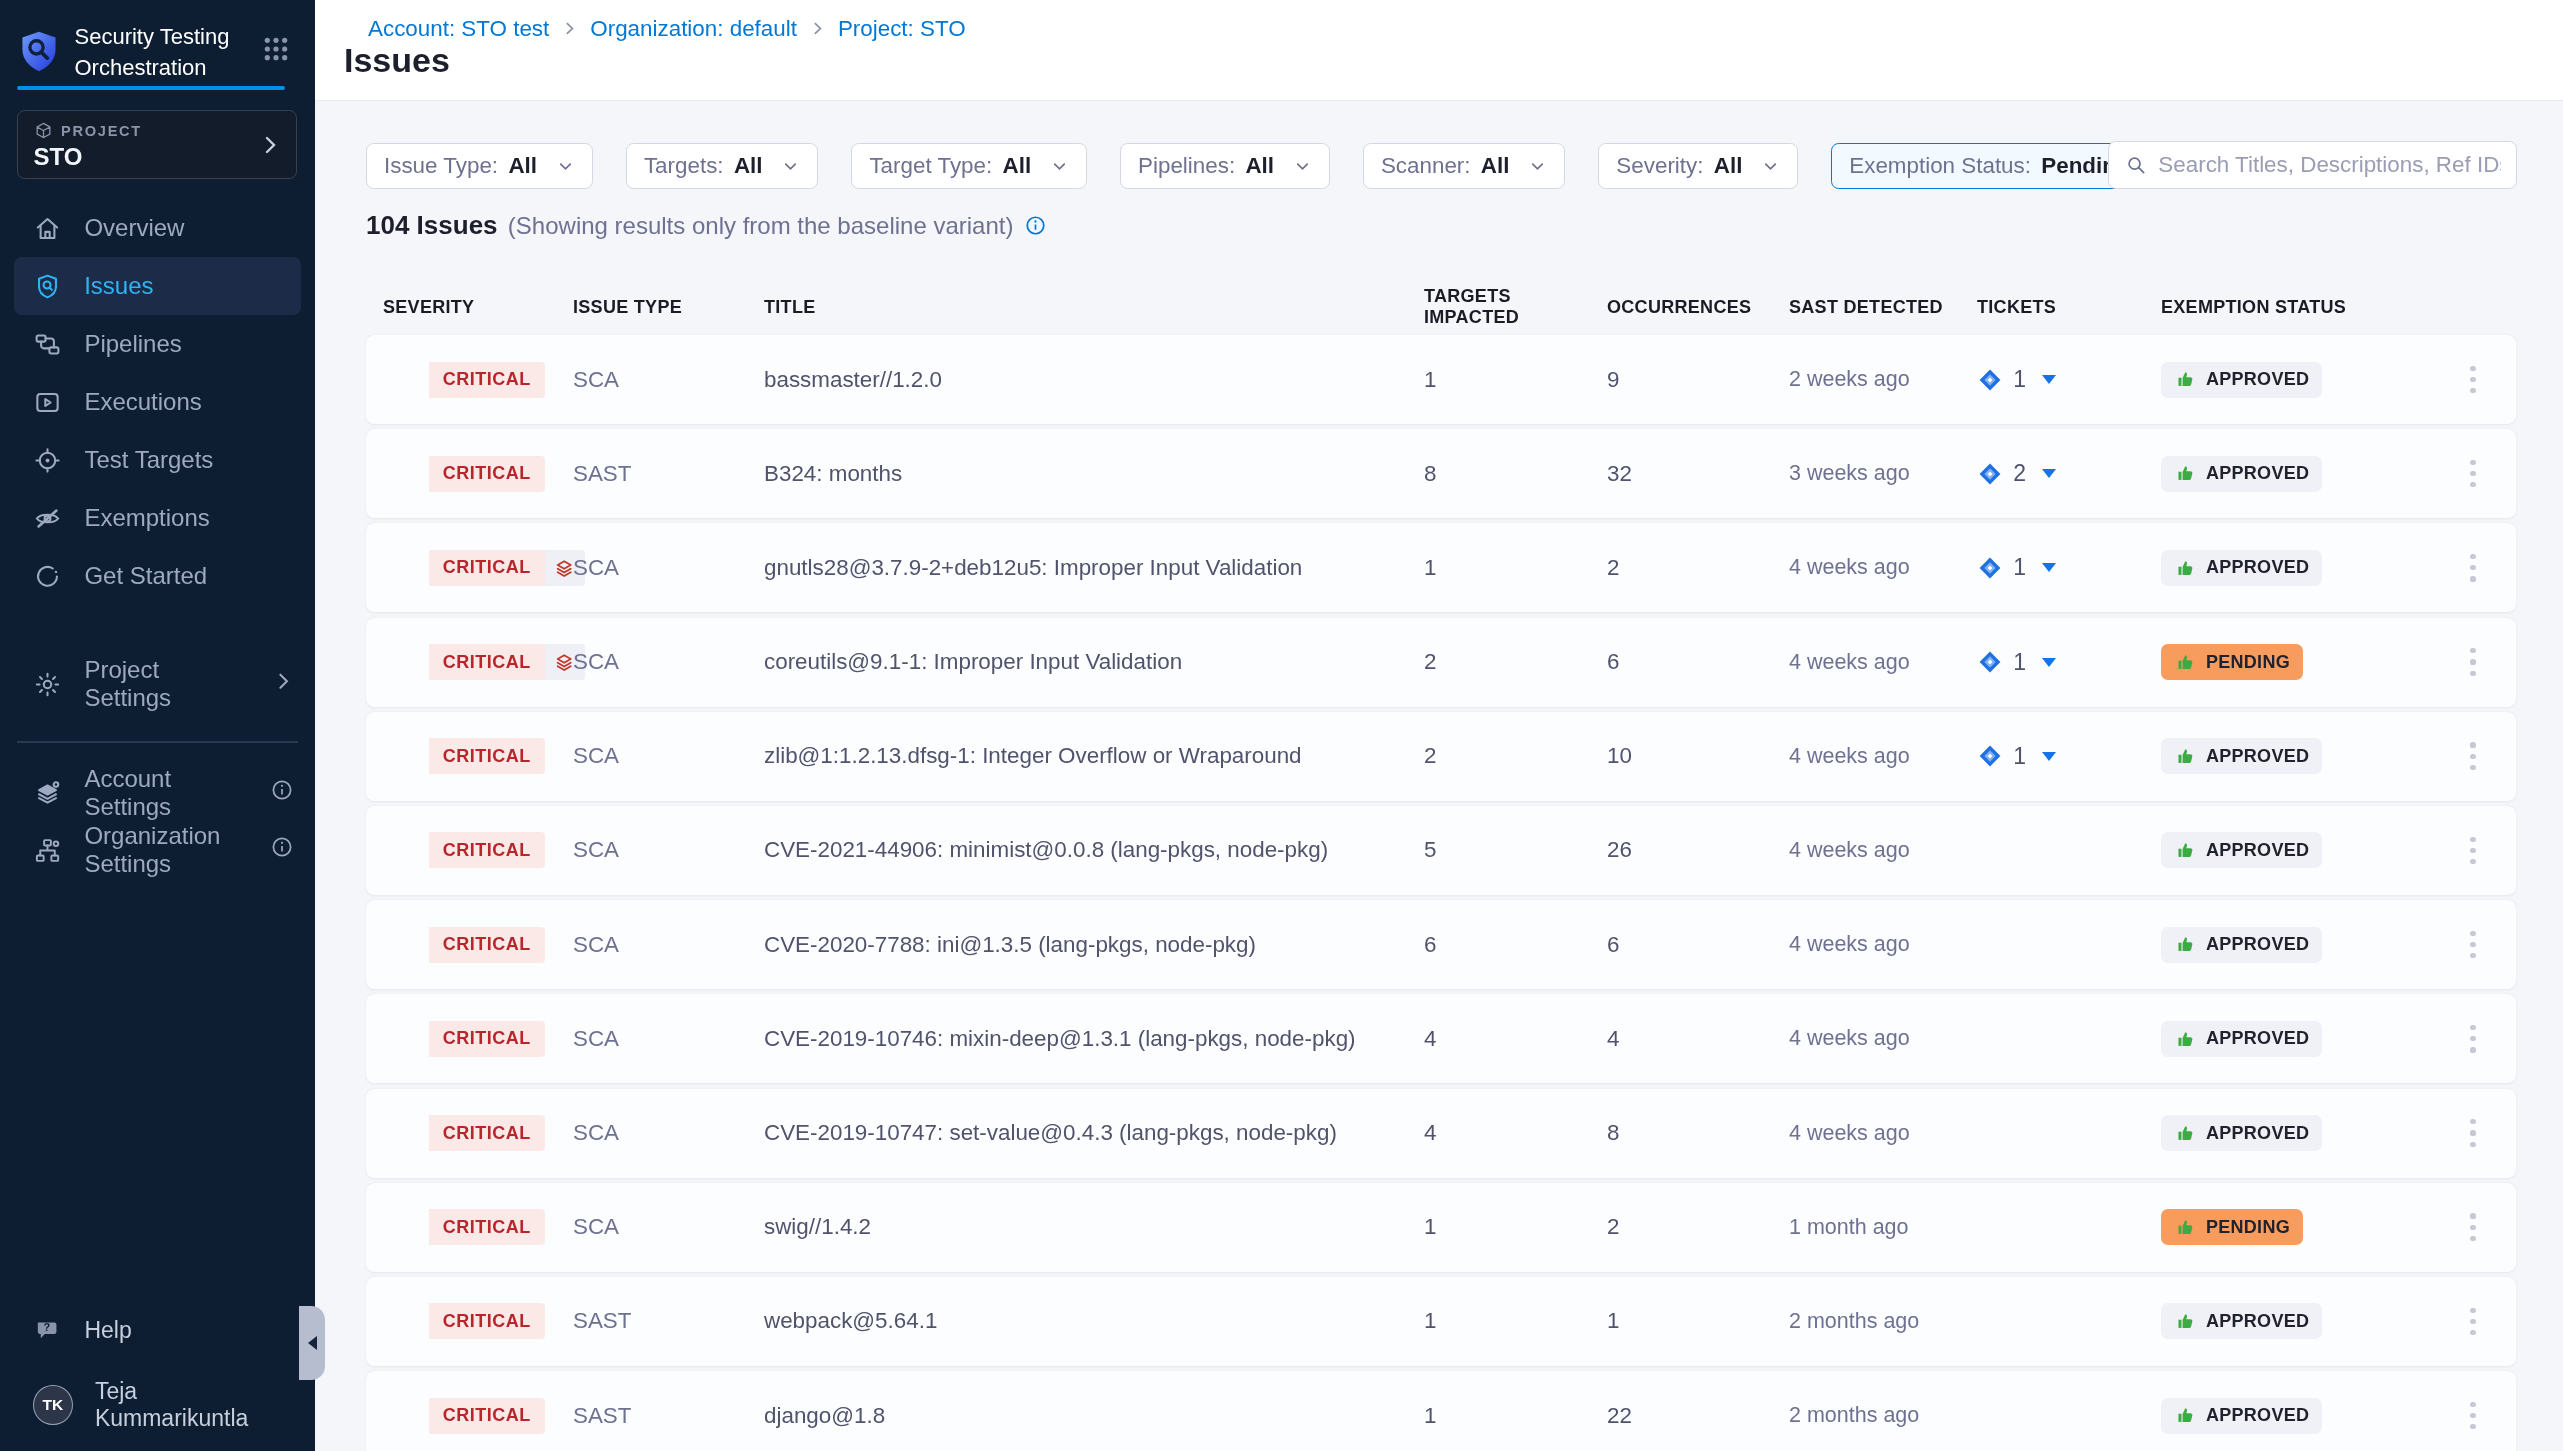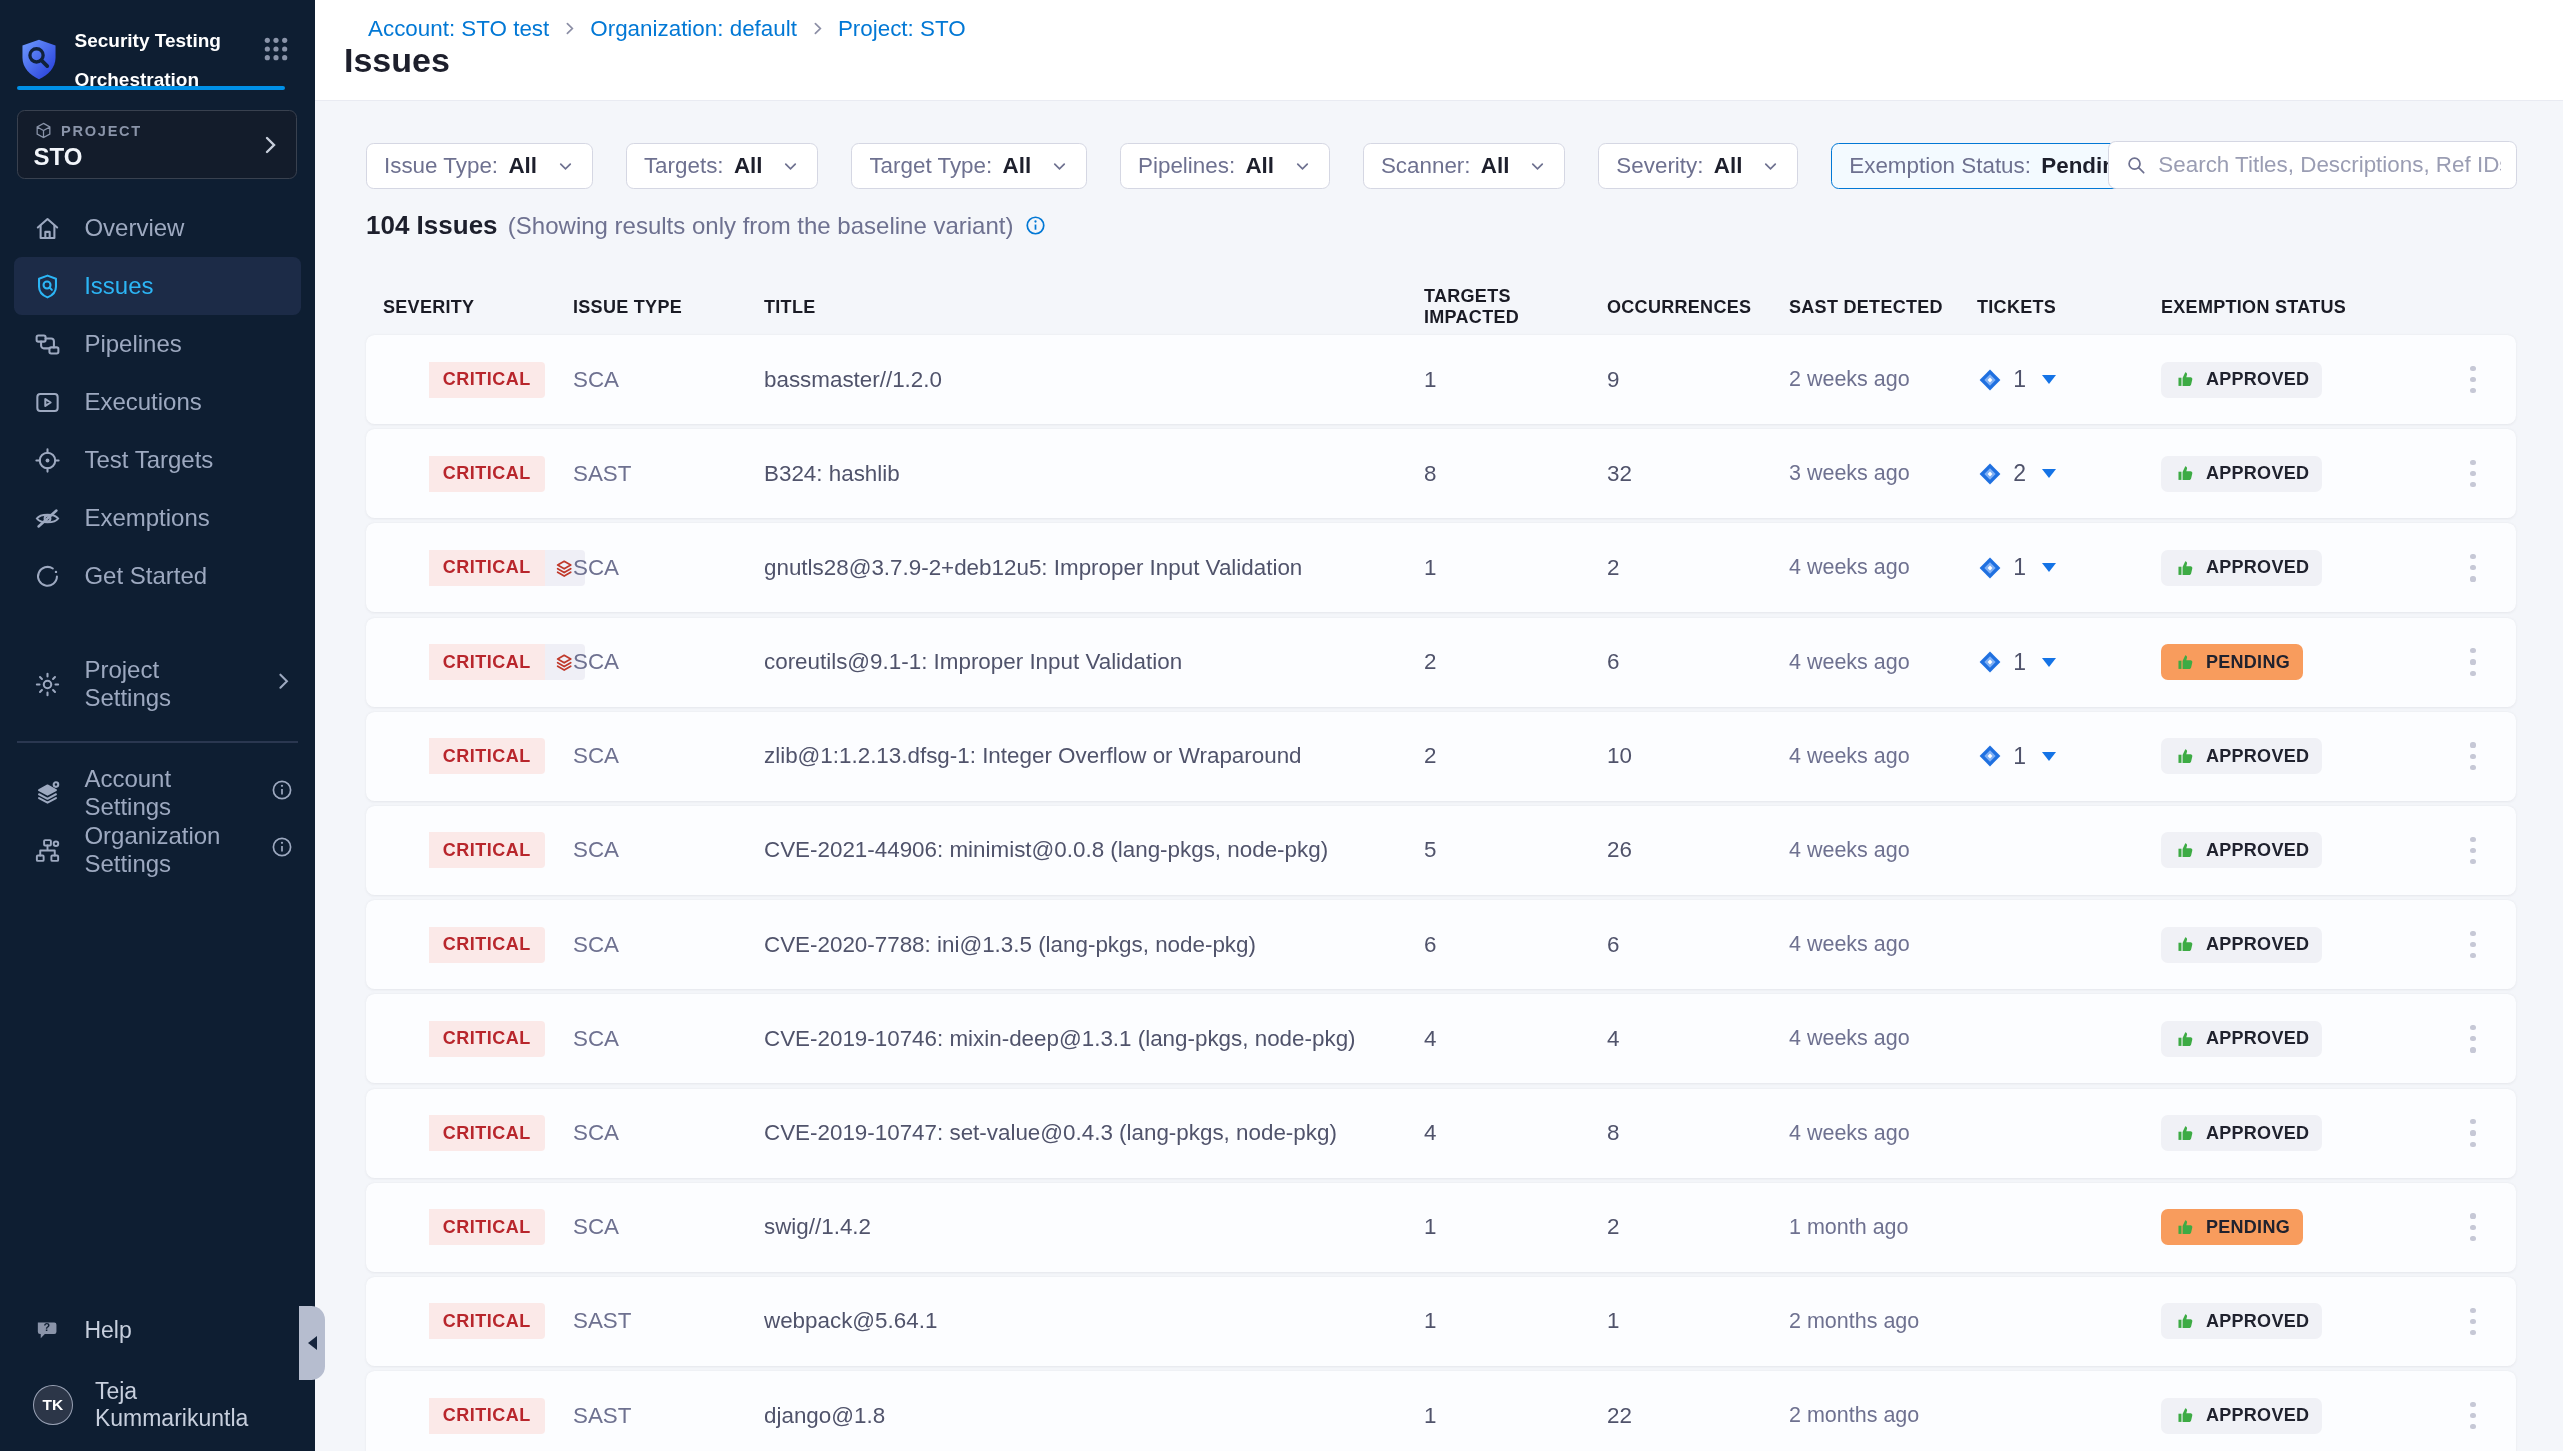--- a/index.html
+++ b/index.html
@@ -3,21 +3,21 @@
 <meta charset="utf-8">
 <style>
   * { margin:0; padding:0; box-sizing:border-box; }
   html,body { width:2563px; height:1452px; overflow:hidden; }
   body { font-family:"Liberation Sans", sans-serif; background:#F4F6FA; position:relative; }
 
   
   .sidebar{ position:absolute; left:0; top:0; width:315px; height:1452px; background:#0E1E32; z-index:5;}
   .sb-header{ position:relative; height:101px; }
   .logo-row{ display:flex; align-items:center; gap:15.5px; padding:20.6px 0 0 19px; }
-  .logo-title{ color:#FFFFFF; font-size:19px; font-weight:700; line-height:39px; width:185px; }
+  .logo-title{ color:#FFFFFF; font-size:22px; font-weight:400; line-height:31px; width:185px; }
   .grid-icon{ position:absolute; right:26px; top:36px; cursor:pointer; }
   .sb-accent{ position:absolute; left:17px; top:86px; width:268px; height:4.3px; background:#0090E7; border-radius:2.6px; }
 
   .project-card{ position:absolute; left:17px; top:110px; width:280px; height:69px; background:#131C2B;
     border:1.7px solid #39414F; border-radius:7.7px; padding:10.3px 15.5px; cursor:pointer; }
   .project-card .pc-top{ display:flex; align-items:center; gap:8.6px; }
   .pc-label{ color:#8A94A9; font-size:14.6px; font-weight:700; letter-spacing:1.7px; }
   .pc-name{ color:#F2F5FA; font-size:24px; font-weight:600; margin-top:2.6px; }
   .pc-chev{ position:absolute; right:13.8px; top:22.4px; }
 
@@ -411,21 +411,21 @@
         </div>
   </div>
       <div class="t-row">
     <div>
       <span class="sev-badge">
         <span class="sev-label">CRITICAL</span>
 
       </span>
     </div>
     <div class="cell-type">SAST</div>
-    <div class="cell-title">B324: hashlib</div>
+    <div class="cell-title">B324: months</div>
     <div class="cell-num">8</div>
     <div class="cell-num">32</div>
     <div class="cell-date">3 weeks ago</div>
     <div>
       <span class="tickets-wrap">
         <svg viewBox="0 0 24 24" width="26" height="26">
           <path d="M12 2.4 21.6 12 12 21.6 2.4 12 Z" fill="#1F70E0"></path>
           <path d="M12 6.8 17.2 12 12 17.2 6.8 12 Z" fill="#7FB0F5"></path>
           <path d="M12 9.8 14.2 12 12 14.2 9.8 12 Z" fill="#FFFFFF"></path>
         </svg>

